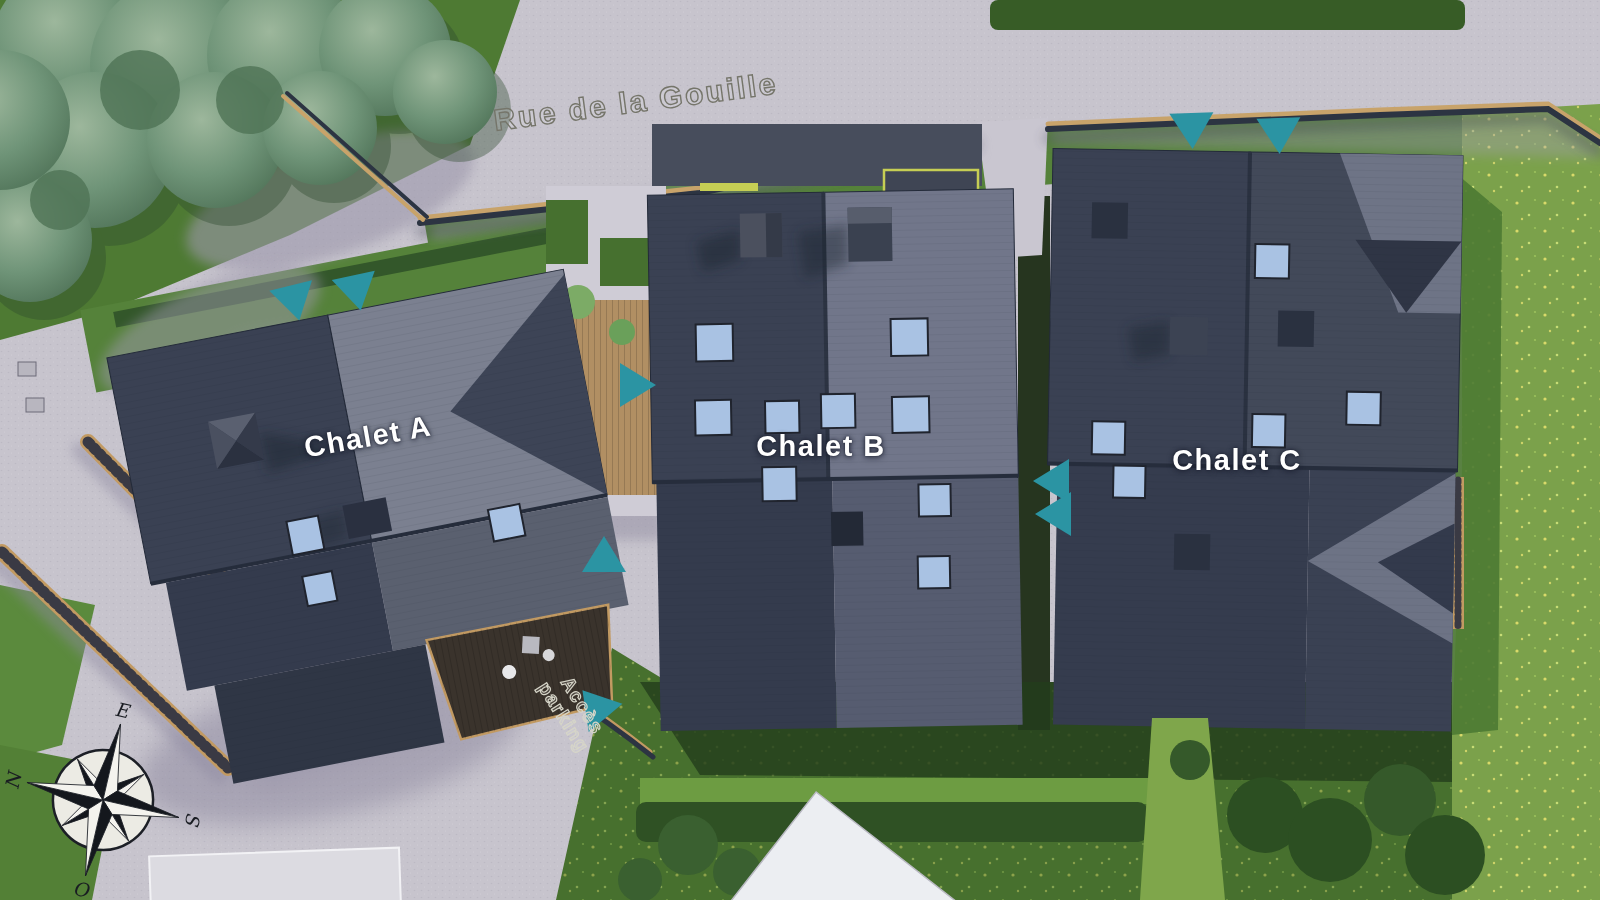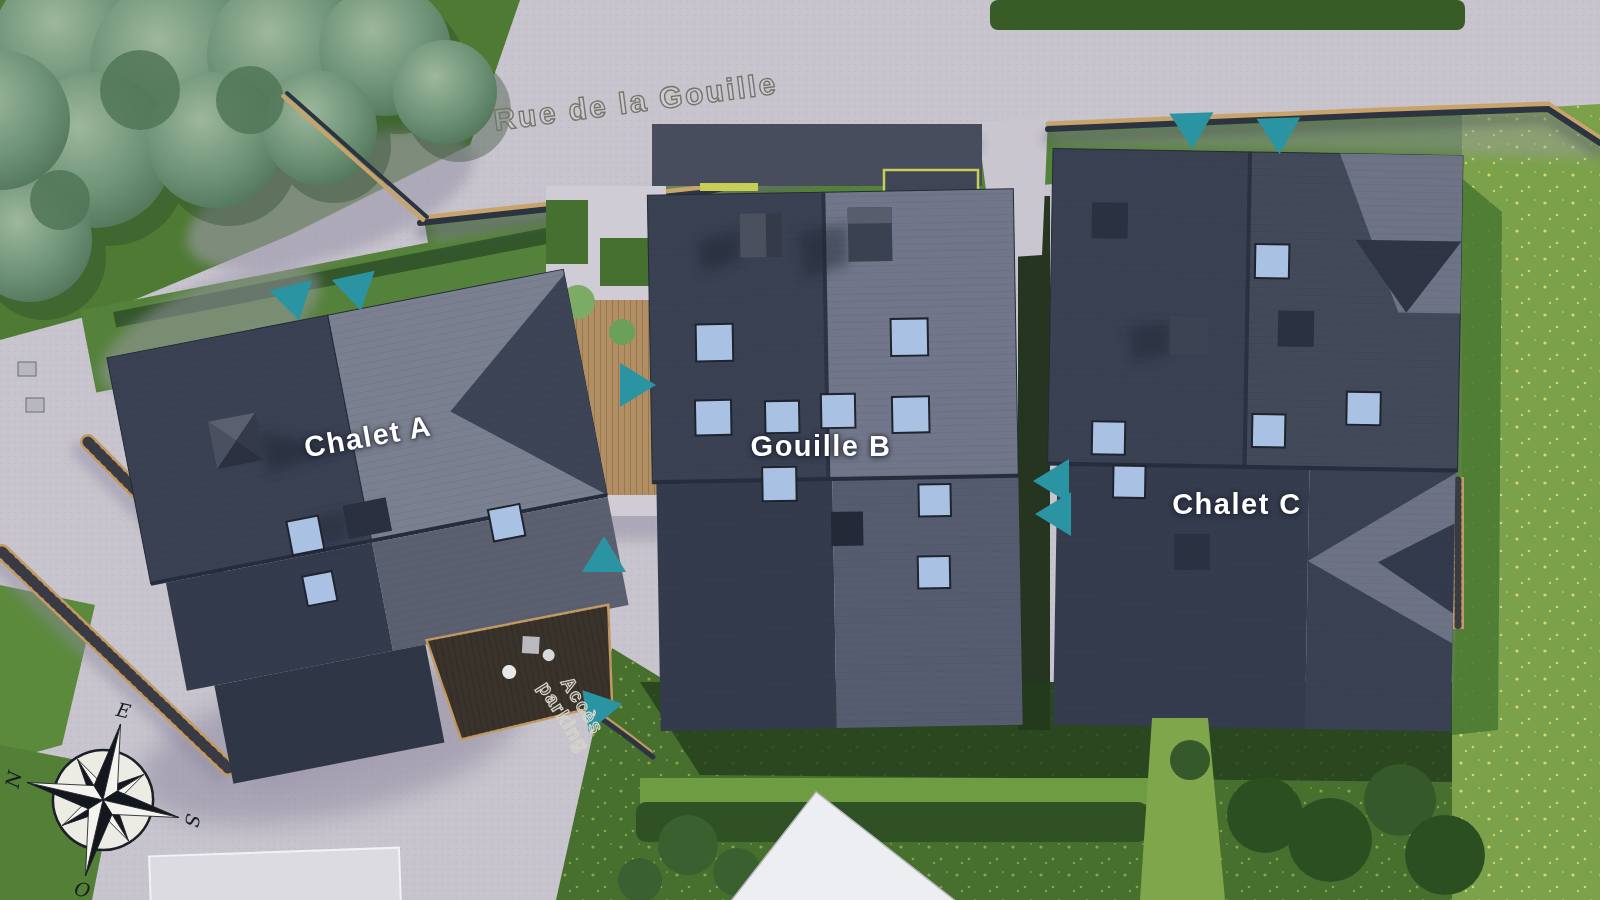--- a/index.html
+++ b/index.html
@@ -4,21 +4,21 @@
 <style>
   html,body{margin:0;padding:0;background:#1a1a1e;}
   .stage{position:relative;width:1600px;height:900px;overflow:hidden;
          font-family:"Liberation Sans",sans-serif;background:#c7c4cd;}
   .stage>svg{position:absolute;left:0;top:0;}
   .chalet-label{position:absolute;color:#fff;font-weight:600;font-size:29px;letter-spacing:1.5px;
     white-space:nowrap;transform:translate(-50%,-50%);
     text-shadow:0 0 4px rgba(25,30,45,.9),0 2px 6px rgba(25,30,45,.55),0 0 1px rgba(25,30,45,.9);}
   .lbl-a{left:368px;top:437px;transform:translate(-50%,-50%) rotate(-10deg);}
   .lbl-b{left:821px;top:446px;}
-  .lbl-c{left:1237px;top:460px;margin-top:44px;}
+  .lbl-c{left:1237px;top:460px;}
   text{font-family:"Liberation Sans",sans-serif;}
   .compass-letter{font-family:"DejaVu Serif",serif;font-style:italic;font-size:19px;fill:#191c22;}
 </style>
 </head>
 <body>
 
 <div class="stage">
 <svg width="1600" height="900" viewBox="0 0 1600 900">
   <defs>
     <filter id="soft" x="-40%" y="-40%" width="180%" height="180%">
@@ -331,15 +331,15 @@
           </g>
     </g>
     <text x="0" y="-92" text-anchor="middle" dominant-baseline="central" class="compass-letter">N</text>
     <text transform="translate(92,0) rotate(90)" text-anchor="middle" dominant-baseline="central" class="compass-letter">E</text>
     <text transform="translate(0,92) rotate(180)" text-anchor="middle" dominant-baseline="central" class="compass-letter">S</text>
     <text transform="translate(-92,0) rotate(270)" text-anchor="middle" dominant-baseline="central" class="compass-letter">O</text>
   </g>
 </svg>
 
 <div class="chalet-label lbl-a">Chalet A</div>
-<div class="chalet-label lbl-b">Gouille B</div>
+<div class="chalet-label lbl-b">Chalet B</div>
 <div class="chalet-label lbl-c">Chalet C</div>
 </div>
 
 </body></html>

